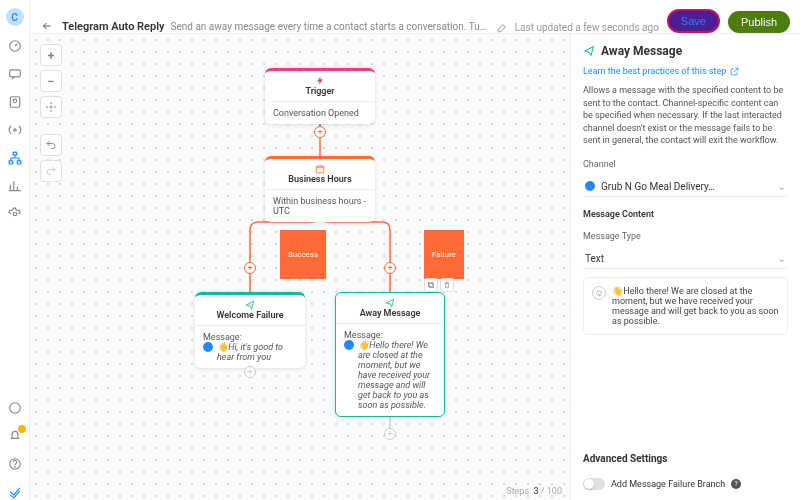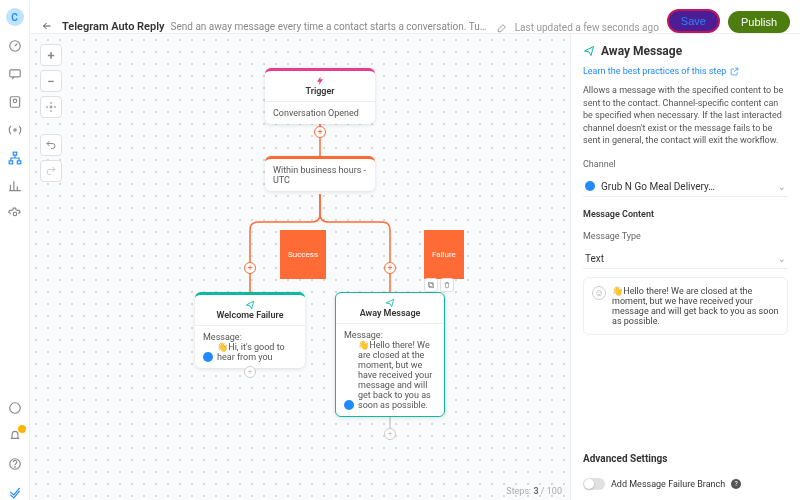--- a/index.html
+++ b/index.html
@@ -30,21 +30,21 @@
     background-size: 12px 12px; overflow: hidden; }
   .canvas svg.connectors { position: absolute; top: 0; left: 0; width: 100%; height: 100%; pointer-events: none; }
 
   .zoom-ctrl { position: absolute; top: 10px; left: 10px; display: flex; flex-direction: column; gap: 4px; z-index: 5; }
   .zoom-btn { width: 22px; height: 22px; background: #fff; border: 1px solid #e0e0e0; border-radius: 4px; display: flex; align-items: center; justify-content: center; color: #888; cursor: pointer; font-size: 13px; font-weight: 600;}
   .history-ctrl { position: absolute; top: 100px; left: 10px; display: flex; flex-direction: column; gap: 4px; z-index: 5; }
 
   .node { position: absolute; background: #fff; border-radius: 6px; box-shadow: 0 1px 4px rgba(0,0,0,0.12); width: 110px; font-size: 9px; }
   .node-header { display: flex; align-items: center; padding: 5px 8px; border-bottom: 1px solid #eee; font-weight: 600; font-size: 9px; flex-direction: column; }
   .node-body { padding: 6px 8px; font-size: 9px; color: #555; }
-  .node-body .msg-italic { display: flex; gap: 4px; align-items: flex-end; }
+  .node-body .msg-italic { font-style: italic; display: flex; gap: 4px; }
   .dot-icon { width: 10px; height: 10px; border-radius: 50%; background: #ddd; flex-shrink: 0;}
   .dot-blue { background: #2289ff; }
   .node-trigger { border-top: 3px solid #e83e8c; }
   .node-hours { border-top: 3px solid #ff6b35; }
   .node-msg-wel { border-top: 3px solid #0fb8a0; }
   .node-msg-away { border-top: 3px solid #0fb8a0; border: 1.5px solid #0fb8a0; }
 
   .pill { position: absolute; padding: 20px 8px; border-radius: 0; color: #fff; font-size: 8px; z-index: 4; margin-left: 48px; }
   .pill-success { background: #ff6b35; }
   .pill-failure { background: #ff6b35; }
@@ -209,20 +209,27 @@
       <svg width="10" height="10" viewBox="0 0 24 24" fill="#e83e8c">
           <path d="M13 2L5 14h6l-2 8 10-14h-6l0-6z"></path>
         </svg>
       <span>Trigger</span>
     </div>
     <div class="node-body">Conversation Opened</div>
   </div>
   <div class="add-circle" style="left:284px; top:92px;">+</div>
 
   <div class="node node-hours" style="left:235px; top:122px;">
+    <div class="node-header">
+      <svg width="10" height="10" viewBox="0 0 24 24" fill="none" stroke="#ff6b35" stroke-width="2">
+          <rect x="3" y="5" width="18" height="16" rx="2"></rect>
+          <path d="M3 9h18M8 3v4M16 3v4"></path>
+        </svg>
+      <span>Business Hours</span>
+    </div>
     <div class="node-body">Within business hours - UTC</div>
   </div>
 
   <div class="pill pill-success" style="left:202px; top:196px;">Success</div>
   <div class="pill pill-failure" style="left:346px; top:196px;">Failure</div>
 
   <div class="add-circle" style="left:214px; top:228px;">+</div>
   <div class="add-circle" style="left:354px; top:228px;">+</div>
 
   <div class="node node-msg-wel" style="left:165px; top:258px; width:110px;">

